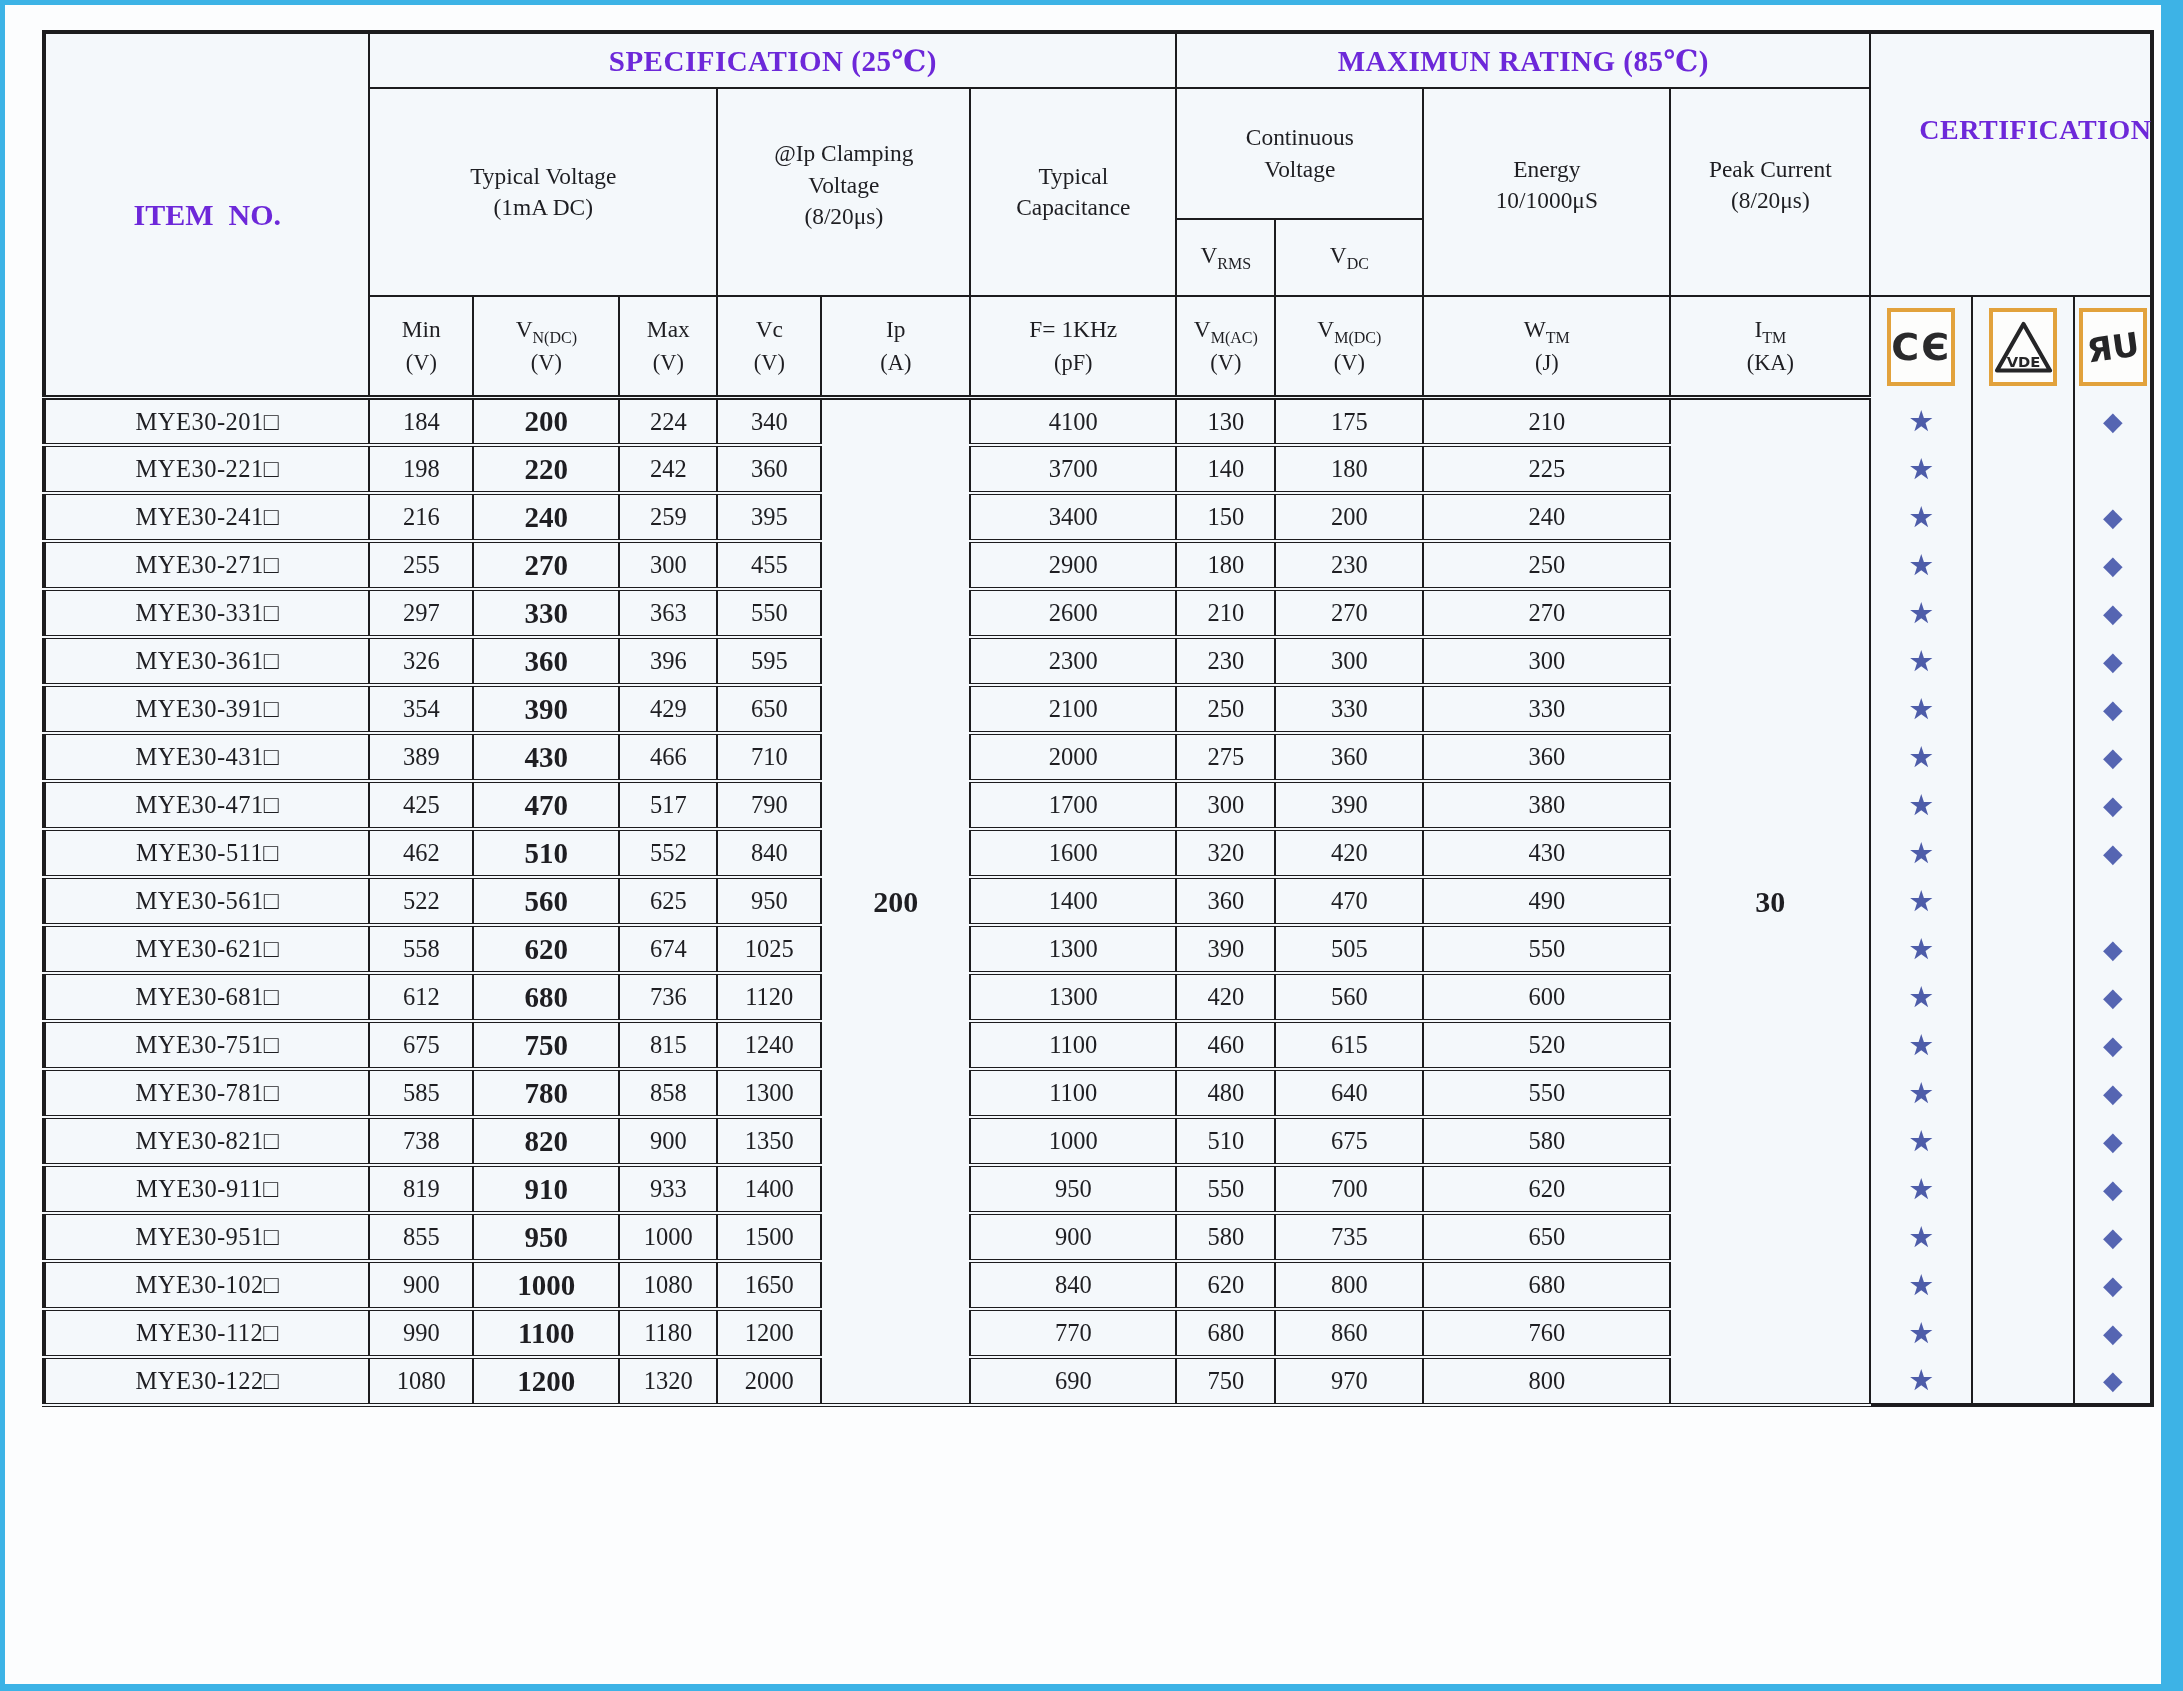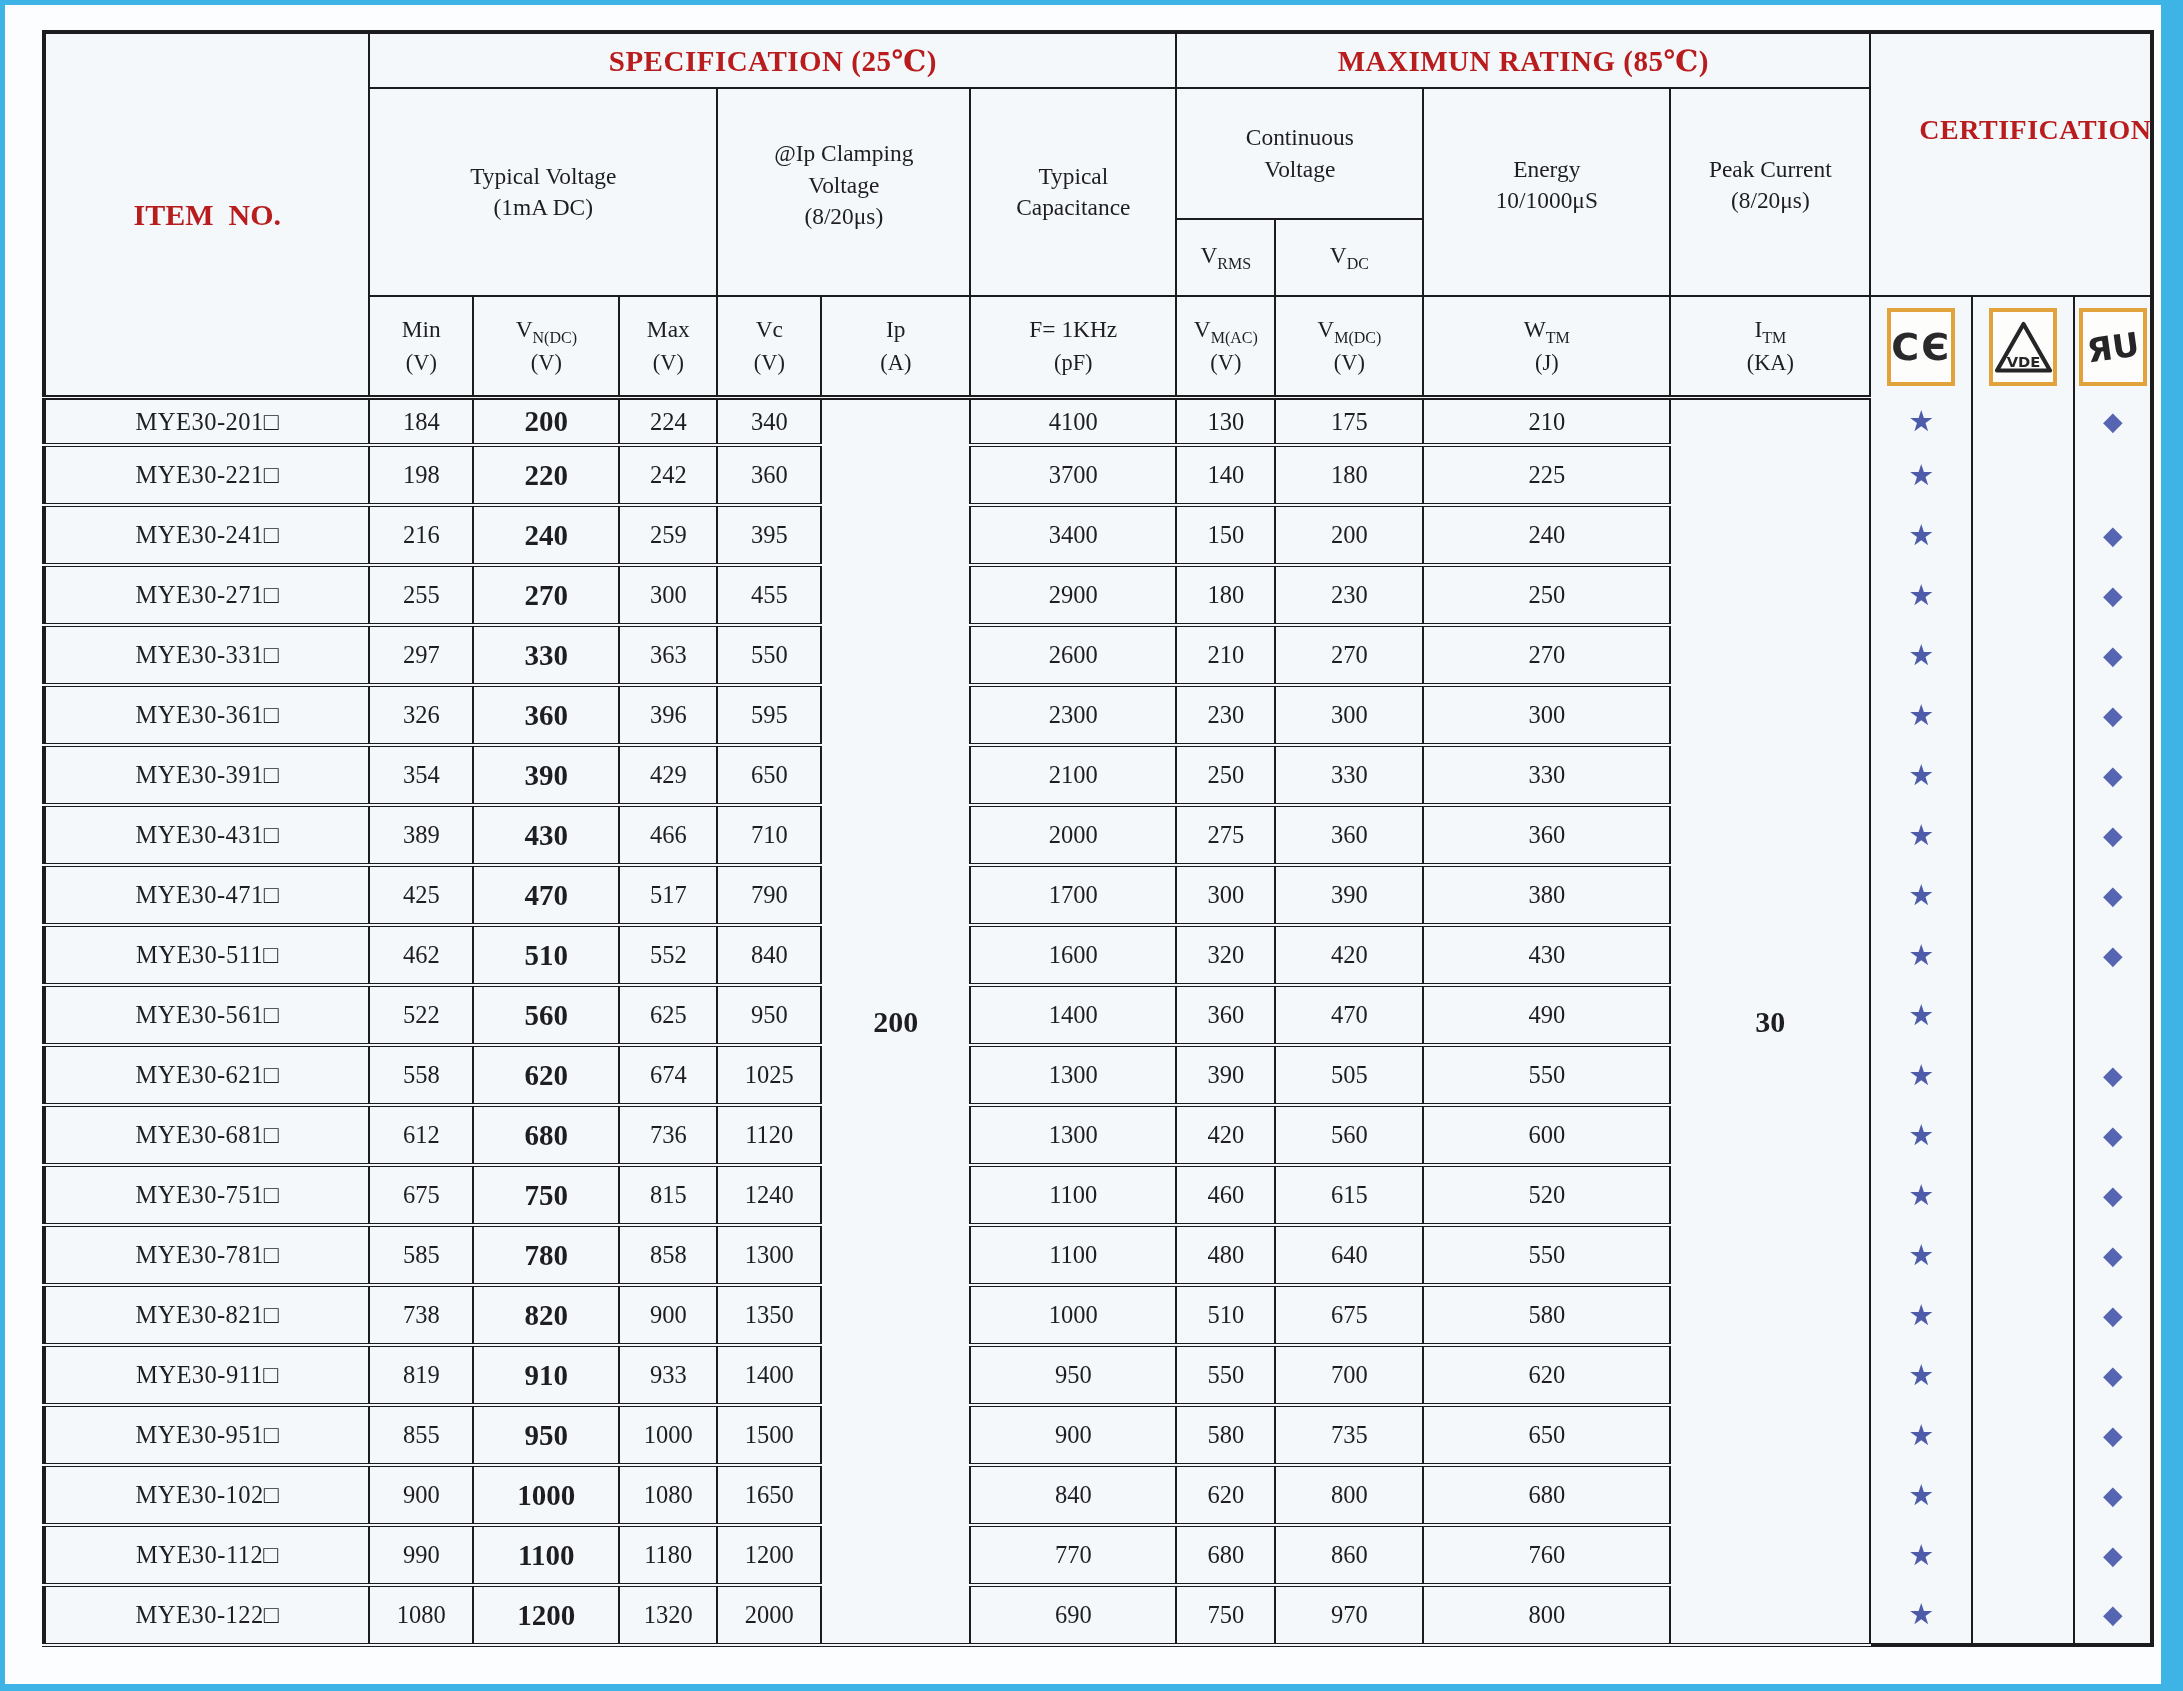--- a/index.html
+++ b/index.html
@@ -31,27 +31,27 @@
     text-align: center;
     vertical-align: middle;
     font-weight: normal;
   }
   tr.h1 { height: 56px; }
   tr.h2 { height: 131px; }
   tr.h3 { height: 77px; }
   tr.h4 { height: 101px; }
   tr.h4 th { border-bottom: 5.3px double #1c1c1e; }
   th.itemhead { border-bottom: 5.3px double #1c1c1e; }
-  tbody tr { height: 60px; }
+  tbody tr { height: 48px; }
   tbody tr:first-child { height: 48px; }
   tbody td { border-bottom: 4.3px double #1c1c1e; font-size: 24.5px; }
   td.cert { border-top-style: hidden; border-bottom-style: hidden; }
   tbody tr:last-child td.cert { border-bottom-style: solid; border-bottom-width: 4.8px; }
 
-  .blue { color: #b91c1c; font-weight: bold; }
+  .blue { color: #6d28d9; font-weight: bold; }
   .grouptitle { font-size: 29px; letter-spacing: 0.5px; }
   .itemtitle { font-size: 30px; white-space: pre; }
   .certcell { vertical-align: top; }
   .certcell .blue { display:block; margin-top: 80px; font-size: 28px; padding-left: 48px; }
 
   .sub2 { font-size: 23.4px; line-height: 1.35; }
   .pre { white-space: pre-line; }
   .twoblock { display: flex; flex-direction: column; justify-content: space-between;
               height: 100%; box-sizing: border-box; padding: 37px 0 51px 0; }
   .subbase { font-size: 23.4px; }

